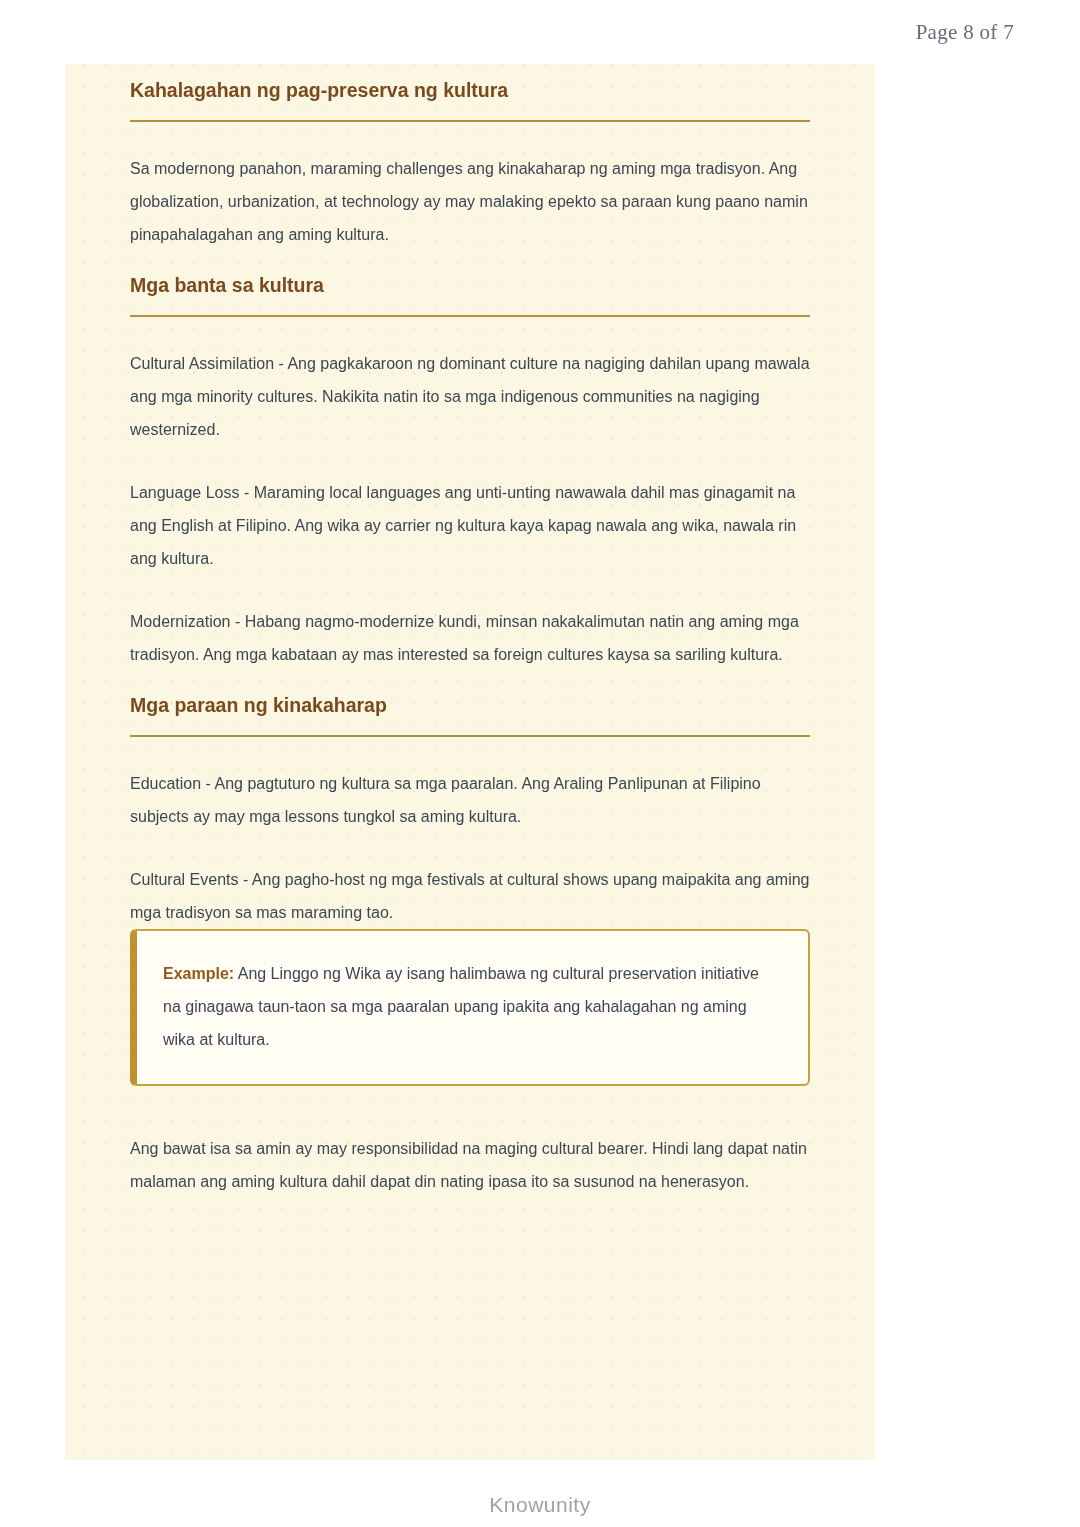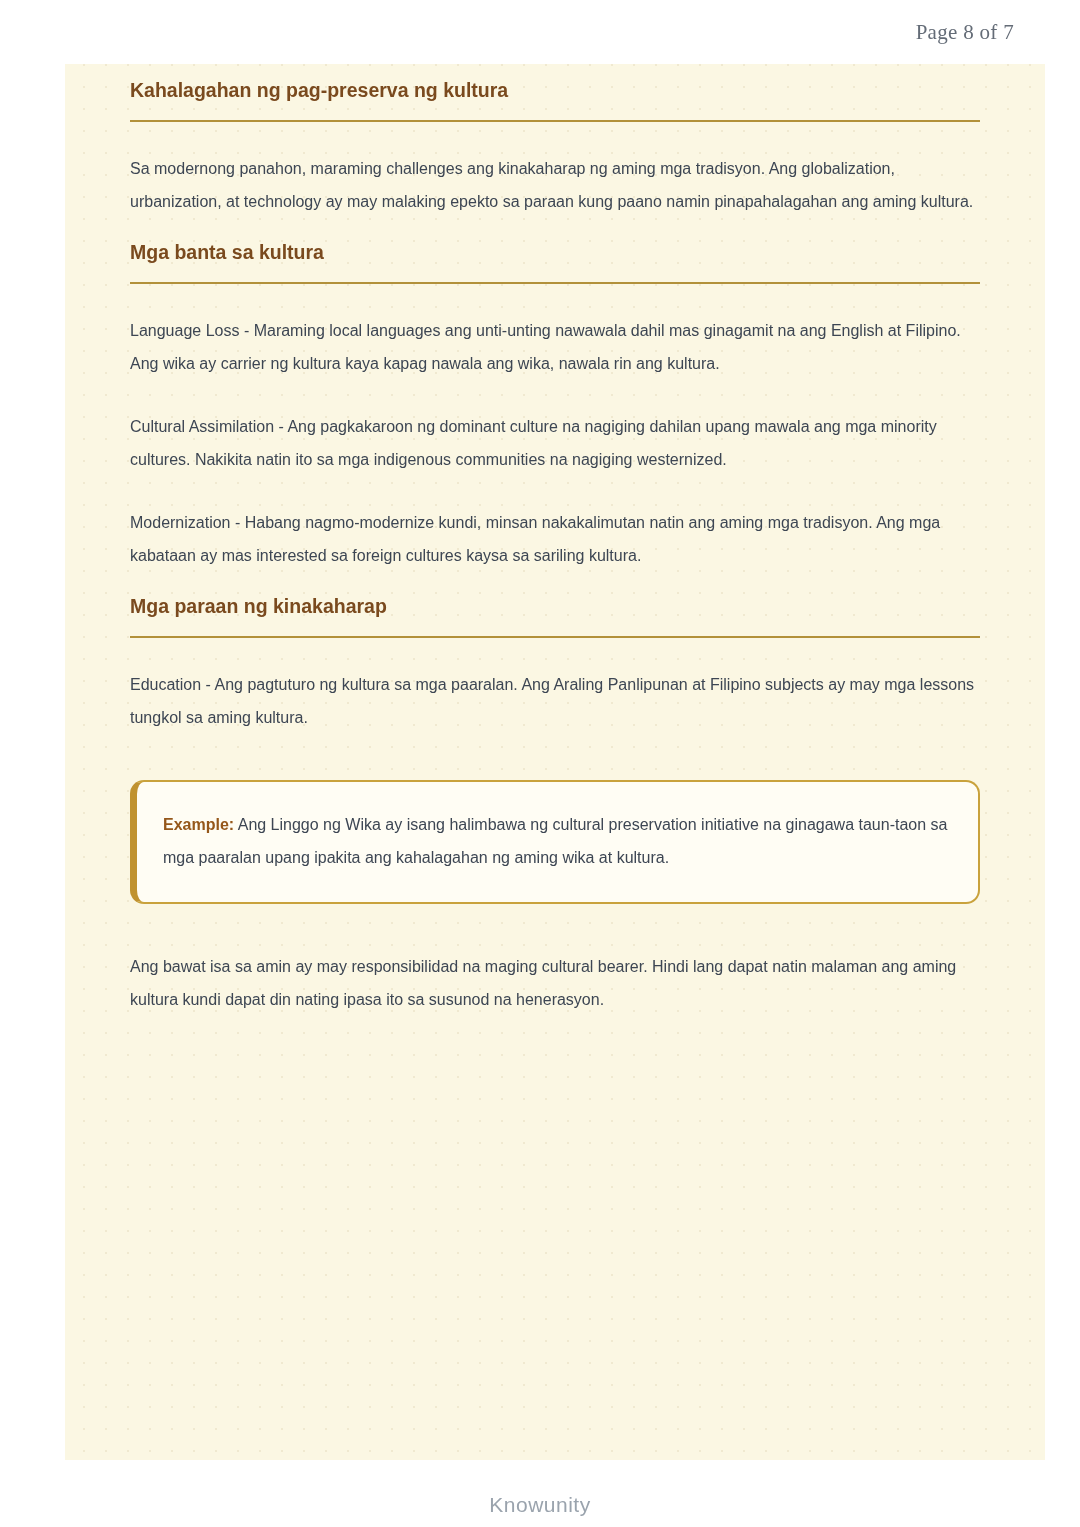--- a/index.html
+++ b/index.html
@@ -17,21 +17,21 @@
     right: 66px;
     font-family: "Liberation Serif", "DejaVu Serif", serif;
     font-size: 21px;
     color: #646c77;
     letter-spacing: 0.3px;
   }
   .content-panel {
     position: absolute;
     left: 65px;
     top: 64px;
-    width: 980px;
+    width: 810px;
     height: 1396px;
     background-color: #fbf7e3;
     background-image: radial-gradient(circle, #f0e9d0 1.3px, rgba(0,0,0,0) 1.4px);
     background-size: 22px 22px;
     background-position: 8px 12px;
     padding: 6px 65px 0 65px;
   }
   .section-heading {
     color: #7a4a1e;
     font-size: 19.5px;
@@ -42,25 +42,24 @@
     margin-top: 8px;
   }
   .section-heading.later { margin-top: 22px; }
   .body-paragraph {
     color: #3d4653;
     font-size: 16px;
     line-height: 33px;
     margin-top: 30px;
   }
   .example-box {
-    margin-top: 46px;
     background: #fffdf4;
     border: 2px solid #c9a23c;
     border-left: 7px solid #c0922f;
-    border-radius: 14px;
+    border-radius: 6px;
     padding: 26px 30px 28px 26px;
   }
   .example-box .body-paragraph { margin-top: 0; }
   .example-label {
     color: #95571a;
     font-weight: bold;
   }
   .closing-paragraph { margin-top: 46px; }
   .footer-brand {
     position: absolute;
@@ -77,28 +76,29 @@
 <body>
 
 <div class="page-number">Page 8 of 7</div>
 
 <div class="content-panel">
 
   <h2 class="section-heading">Kahalagahan ng pag-preserva ng kultura</h2>
   <p class="body-paragraph">Sa modernong panahon, maraming challenges ang kinakaharap ng aming mga tradisyon. Ang globalization, urbanization, at technology ay may malaking epekto sa paraan kung paano namin pinapahalagahan ang aming kultura.</p>
 
   <h2 class="section-heading later">Mga banta sa kultura</h2>
+  <p class="body-paragraph">Cultural Assimilation - Ang pagkakaroon ng dominant culture na nagiging dahilan upang mawala ang mga minority cultures. Nakikita natin ito sa mga indigenous communities na nagiging westernized.</p>
   <p class="body-paragraph">Language Loss - Maraming local languages ang unti-unting nawawala dahil mas ginagamit na ang English at Filipino. Ang wika ay carrier ng kultura kaya kapag nawala ang wika, nawala rin ang kultura.</p>
-  <p class="body-paragraph">Cultural Assimilation - Ang pagkakaroon ng dominant culture na nagiging dahilan upang mawala ang mga minority cultures. Nakikita natin ito sa mga indigenous communities na nagiging westernized.</p>
   <p class="body-paragraph">Modernization - Habang nagmo-modernize kundi, minsan nakakalimutan natin ang aming mga tradisyon. Ang mga kabataan ay mas interested sa foreign cultures kaysa sa sariling kultura.</p>
 
   <h2 class="section-heading later">Mga paraan ng kinakaharap</h2>
   <p class="body-paragraph">Education - Ang pagtuturo ng kultura sa mga paaralan. Ang Araling Panlipunan at Filipino subjects ay may mga lessons tungkol sa aming kultura.</p>
+  <p class="body-paragraph">Cultural Events - Ang pagho-host ng mga festivals at cultural shows upang maipakita ang aming mga tradisyon sa mas maraming tao.</p>
 
   <div class="example-box">
     <p class="body-paragraph"><span class="example-label">Example:</span><span> Ang Linggo ng Wika ay isang halimbawa ng cultural preservation initiative na ginagawa taun-taon sa mga paaralan upang ipakita ang kahalagahan ng aming wika at kultura.</span></p>
   </div>
 
-  <p class="body-paragraph closing-paragraph">Ang bawat isa sa amin ay may responsibilidad na maging cultural bearer. Hindi lang dapat natin malaman ang aming kultura kundi dapat din nating ipasa ito sa susunod na henerasyon.</p>
+  <p class="body-paragraph closing-paragraph">Ang bawat isa sa amin ay may responsibilidad na maging cultural bearer. Hindi lang dapat natin malaman ang aming kultura dahil dapat din nating ipasa ito sa susunod na henerasyon.</p>
 
 </div>
 
 <div class="footer-brand">Knowunity</div>
 
 </body></html>

